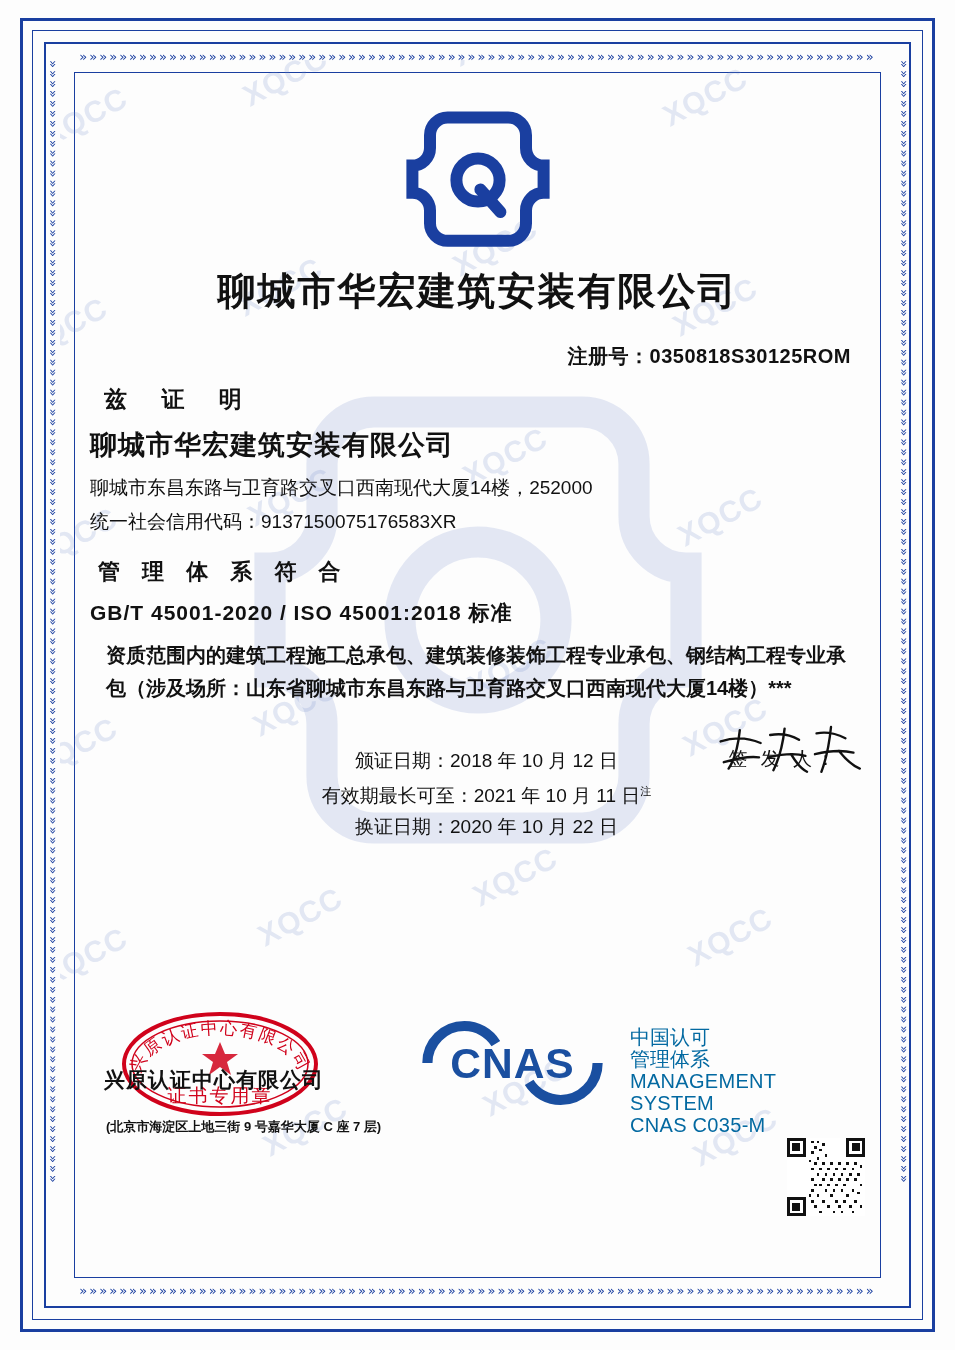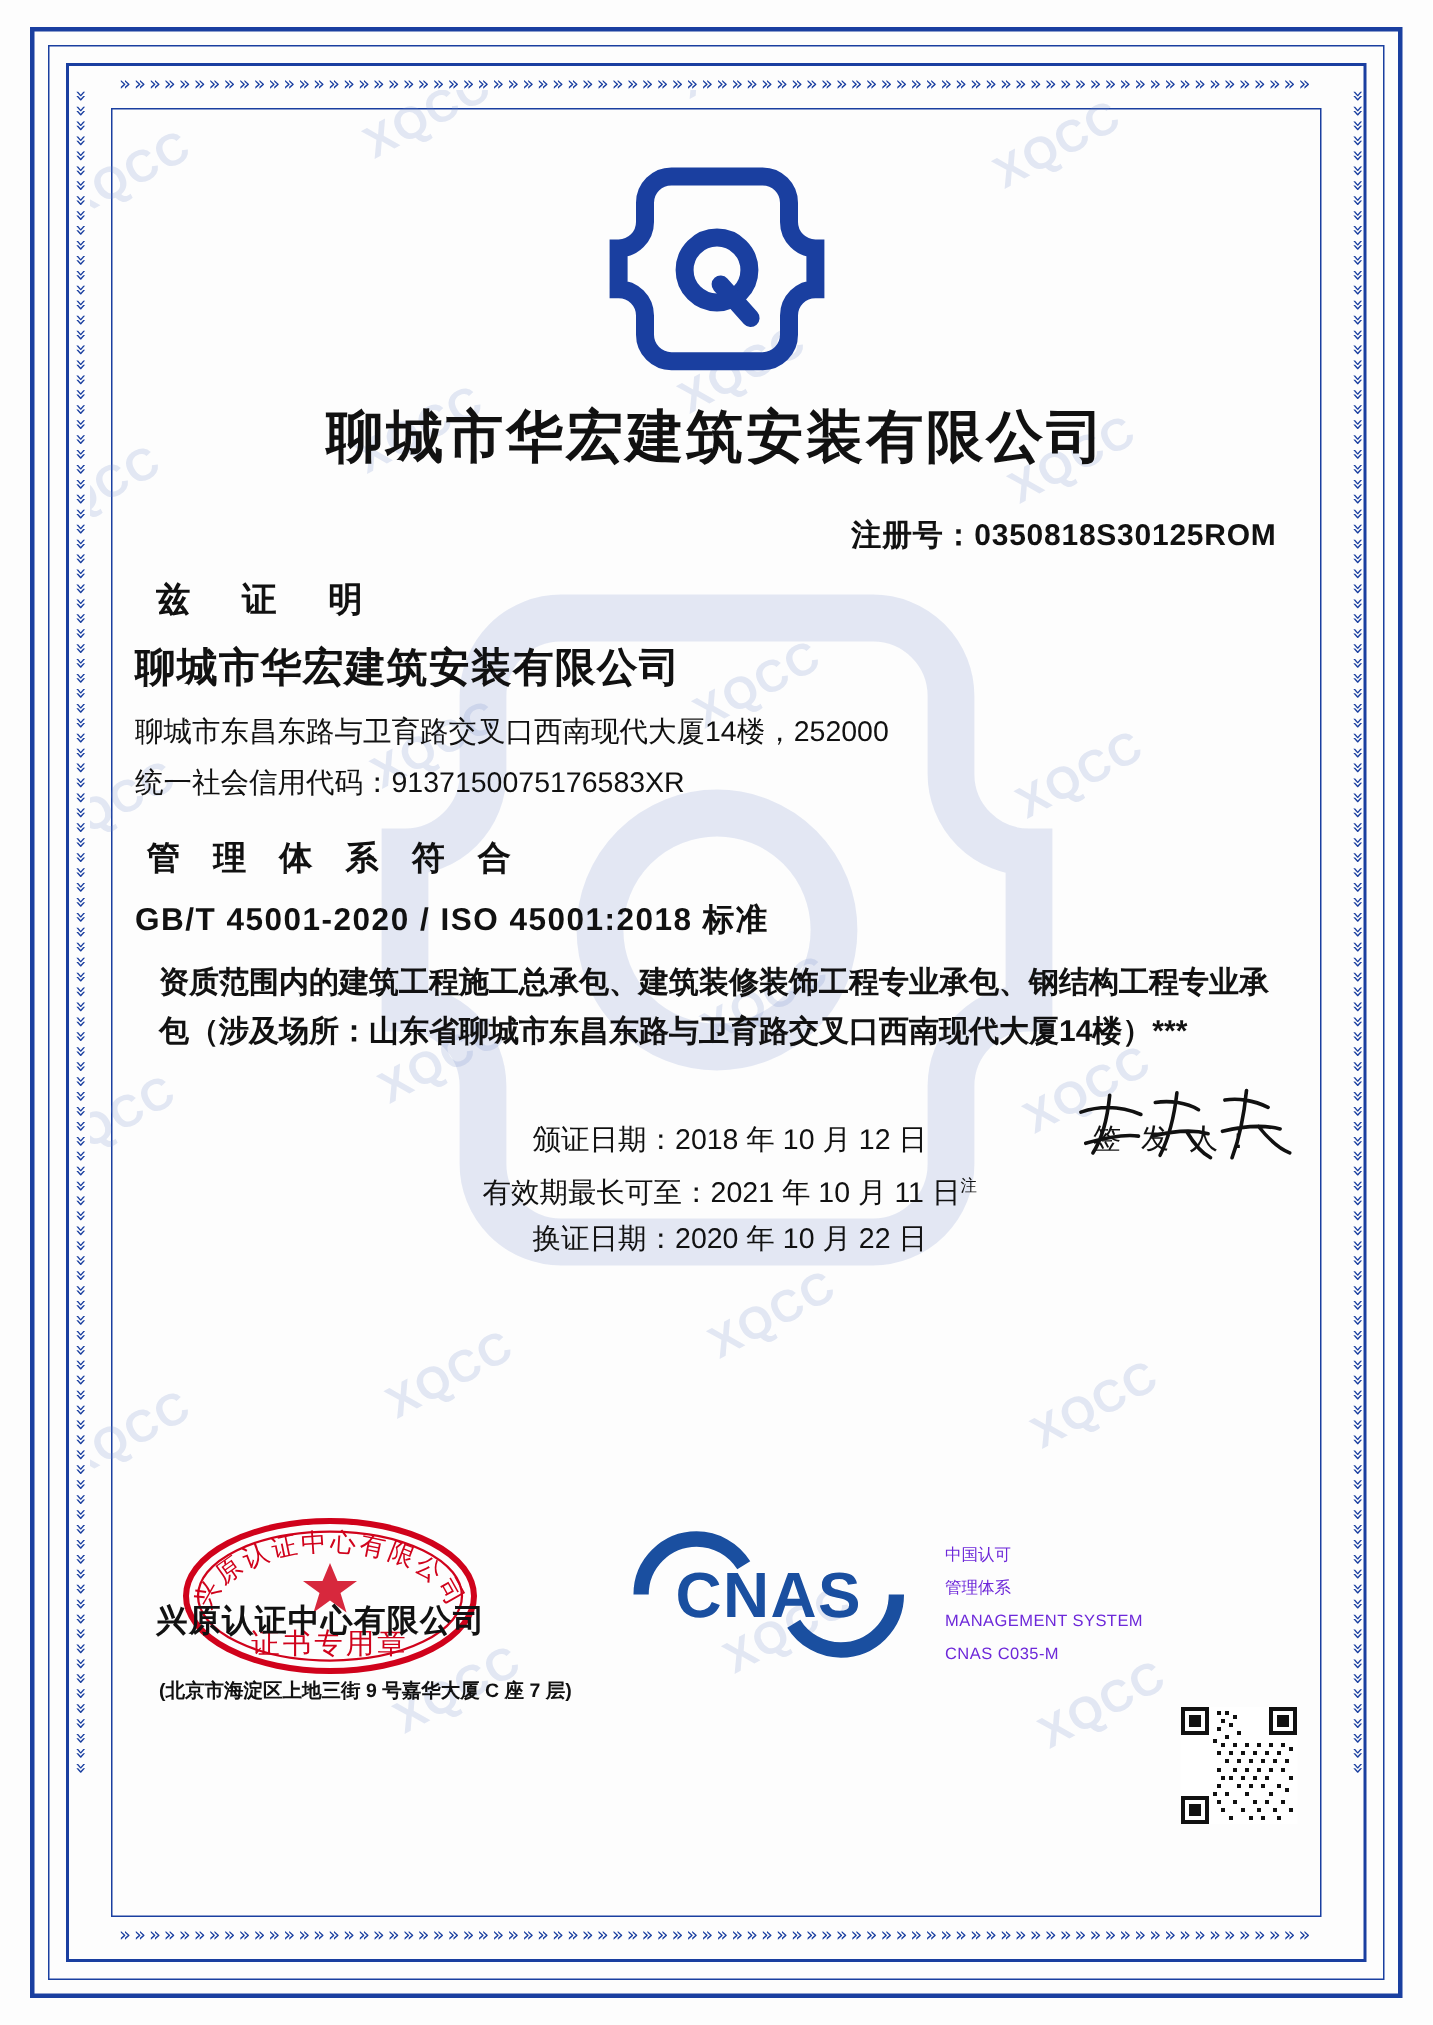--- a/index.html
+++ b/index.html
@@ -163,21 +163,21 @@
   .cert-body-addr{
     position:absolute;left:16px;top:108px;
     font-size:13px;font-weight:bold;
   }
   .cnas{
     position:absolute;left:330px;top:10px;
   }
   .cnas-logo{width:185px;height:86px;display:block;}
   .cnas-text{
     position:absolute;left:540px;top:16px;
-    font-size:11px;line-height:22px;color:#6d28d9;
+    font-size:20px;line-height:22px;color:#0369a1;
   }
   .cnas-text .en{font-family:"Liberation Sans",sans-serif;letter-spacing:.3px;}
   .qr{
     position:absolute;right:0;top:128px;
     width:78px;height:78px;
     background:#fff;
   }
   .note{
     position:absolute;left:26px;top:150px;width:600px;
     font-size:12.5px;

